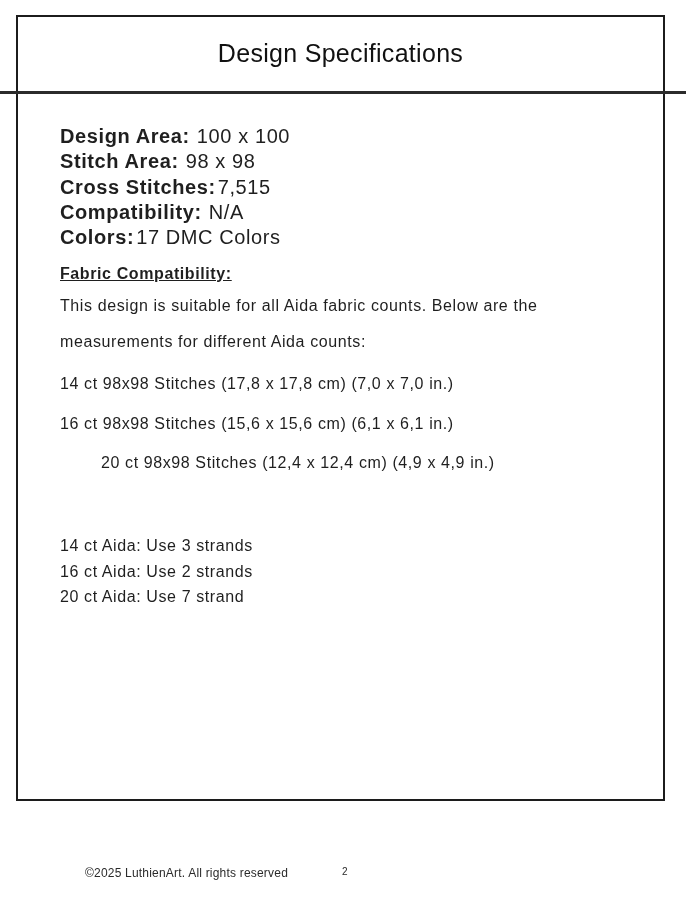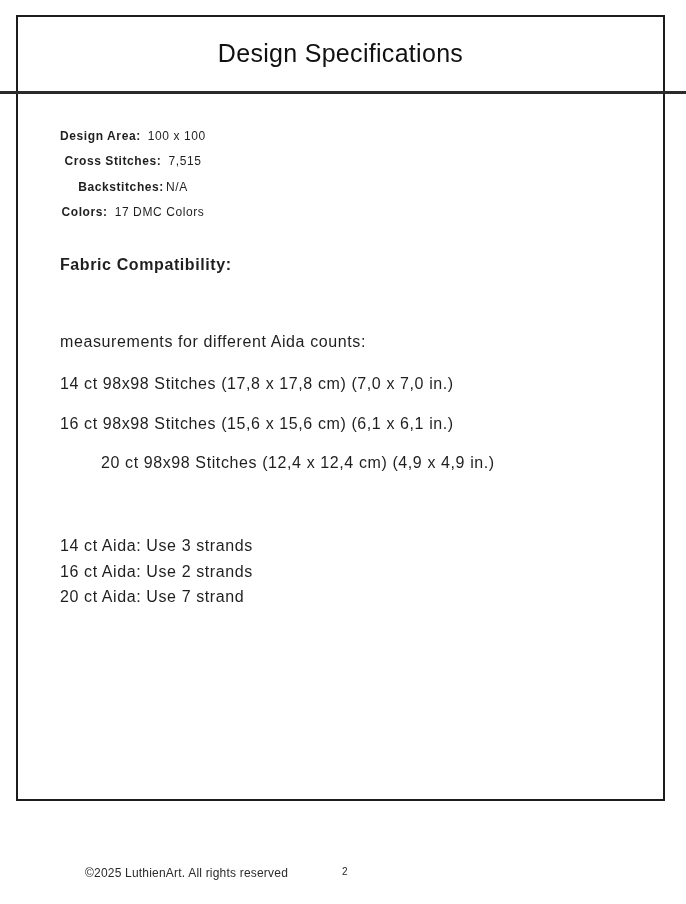--- a/index.html
+++ b/index.html
@@ -52,23 +52,22 @@
     font-size: 16px;
     letter-spacing: 0.6px;
     white-space: pre-wrap;
     color: #1f1f1f;
   }
   .heading { font-weight: 700; }
   .specs {
     position: absolute;
     left: 60px;
     top: 124px;
-    font-size: 12px;
+    font-size: 20px;
     letter-spacing: 0.6px;
-    text-align: center;
   }
   .spec-row { height: 25.3px; line-height: 25.3px; white-space: pre; }
   .spec-label { font-weight: 700; }
   .spec-value { margin-left: 7px; font-weight: 400; }
   .spec-row:nth-child(3) .spec-value,
   .spec-row:nth-child(5) .spec-value { margin-left: 2px; }
   .footer-copyright {
     position: absolute;
     left: 85px;
     top: 866px;
@@ -92,26 +91,28 @@
   <div class="page-box"></div>
 
   <div class="title-area">
     <h1>Design Specifications</h1>
   </div>
 
   <div class="separator"></div>
 
   <div class="specs">
     <div class="spec-row"><span class="spec-label">Design Area:</span><span class="spec-value">100 x 100</span></div>
+    <div class="spec-row"><span class="spec-label">Stitch Area:</span><span class="spec-value">98 x 98</span></div>
     <div class="spec-row"><span class="spec-label">Cross Stitches:</span><span class="spec-value">7,515</span></div>
-    <div class="spec-row"><span class="spec-label">Backstitches:</span><span class="spec-value">N/A</span></div>
+    <div class="spec-row"><span class="spec-label">Compatibility:</span><span class="spec-value">N/A</span></div>
     <div class="spec-row"><span class="spec-label">Colors:</span><span class="spec-value">17 DMC Colors</span></div>
   </div>
 
-  <div class="line heading" style="top:256px;">Fabric Compatibility:</div>
+  <div class="line heading" style="top:265px;text-decoration:underline;">Fabric Compatibility:</div>
+  <div class="line" style="top:297px;">This design is suitable for all Aida fabric counts. Below are the</div>
   <div class="line" style="top:333px;">measurements for different Aida counts:</div>
 
   <div class="line" style="top:375px;">14 ct 98x98 Stitches (17,8 x 17,8 cm) (7,0 x 7,0 in.)</div>
   <div class="line" style="top:415px;">16 ct 98x98 Stitches (15,6 x 15,6 cm) (6,1 x 6,1 in.)</div>
   <div class="line" style="top:454px;margin-left:41px;">20 ct 98x98 Stitches (12,4 x 12,4 cm) (4,9 x 4,9 in.)</div>
 
   <div class="line" style="top:537px;">14 ct Aida: Use 3 strands</div>
   <div class="line" style="top:563px;">16 ct Aida: Use 2 strands</div>
   <div class="line" style="top:588px;">20 ct Aida: Use 7 strand</div>
 

